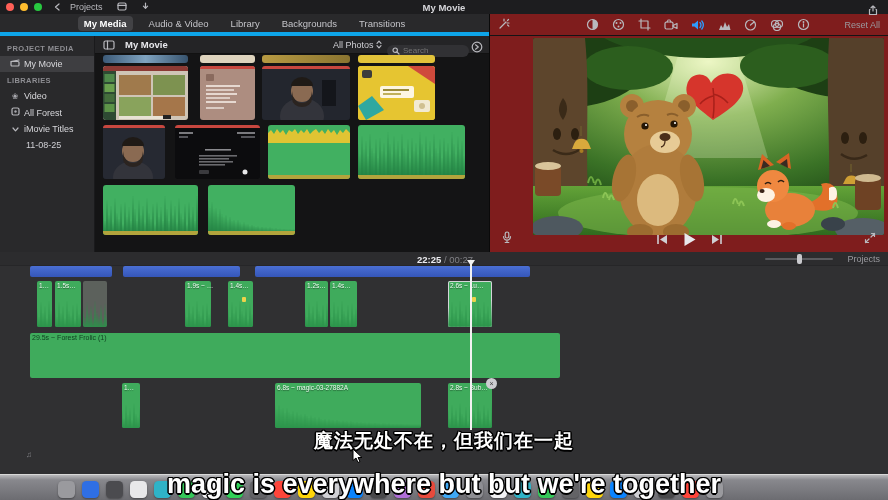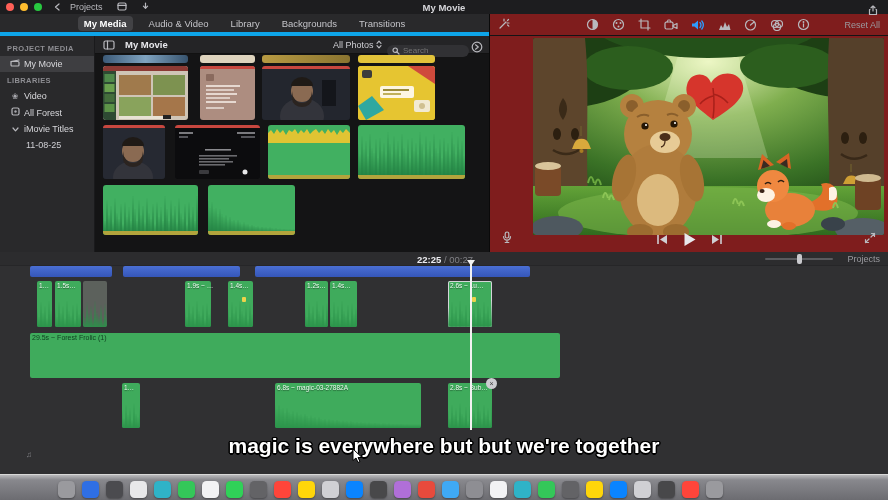--- a/index.html
+++ b/index.html
@@ -91,21 +91,21 @@
   #desktop { position:absolute; top:474px; left:0; width:888px; height:26px;
     background:linear-gradient(#b9b9bc, #88888d 20%, #6c6c71); border-top:1px solid #d8d8d8; }
   #dock { position:absolute; top:4px; left:0; right:0; height:22px; }
   .dock-icon { position:absolute; width:17px; height:17px; border-radius:4.5px; top:2px; box-shadow:0 1px 2px rgba(0,0,0,.35); }
 
   
   #subtitles { position:absolute; left:0; right:0; top:428px; text-align:center; z-index:40; pointer-events:none; }
   .sub { color:#fff; font-weight:bold;
     text-shadow:-1.5px 0 #000,1.5px 0 #000,0 -1.5px #000,0 1.5px #000,-1px -1px #000,1px 1px #000,-1px 1px #000,1px -1px #000; }
   #sub-zh { font-size:19px; letter-spacing:1px; }
-  #sub-en { font-size:21px; margin-top:6px; }
+  #sub-en { font-size:27px; margin-top:15px; }
 
   #cursor { position:absolute; left:352px; top:448px; z-index:50; }
 
   svg .ic { stroke:#b9b9be; stroke-width:1.2; fill:none; stroke-linecap:round; stroke-linejoin:round; }
 </style>
 </head>
 <body>
 
 <div id="app">
 
@@ -651,19 +651,20 @@
         <div class="dock-icon" style="left: 586px; background: rgb(255, 214, 10);"></div>
         <div class="dock-icon" style="left: 610px; background: rgb(10, 132, 255);"></div>
         <div class="dock-icon" style="left: 634px; background: rgb(208, 208, 212);"></div>
         <div class="dock-icon" style="left: 658px; background: rgb(72, 72, 74);"></div>
         <div class="dock-icon" style="left: 682px; background: rgb(255, 69, 58);"></div>
         <div class="dock-icon" style="left: 706px; background: rgb(154, 154, 158);"></div>
       </div>
   </div>
 
   <div id="subtitles">
+    <div class="sub" id="sub-zh">魔法无处不在，但我们在一起</div>
     <div class="sub" id="sub-en">magic is everywhere but but we're together</div>
   </div>
 
   <svg id="cursor" width="12" height="16" viewBox="0 0 12 16">
     <path d="M1 1 L1 12.5 L4 10 L6 14.5 L8 13.5 L6 9.5 L10 9.5 Z" fill="#fff" stroke="#000" stroke-width="1"></path>
   </svg>
 </div>
 
 </body></html>

